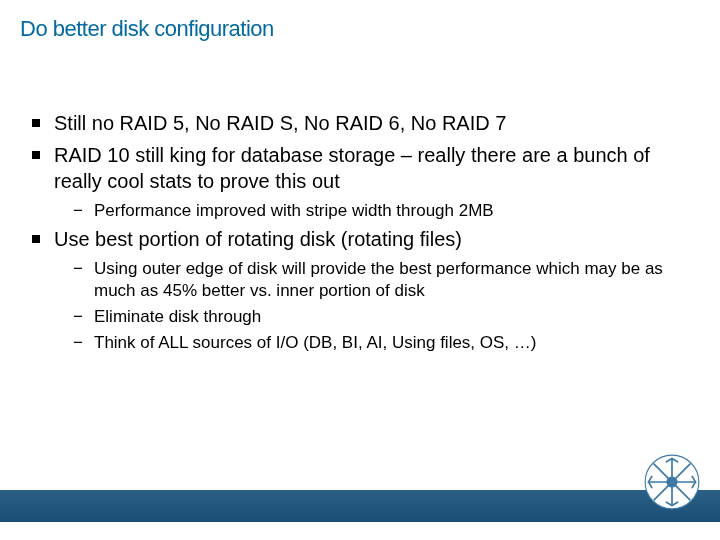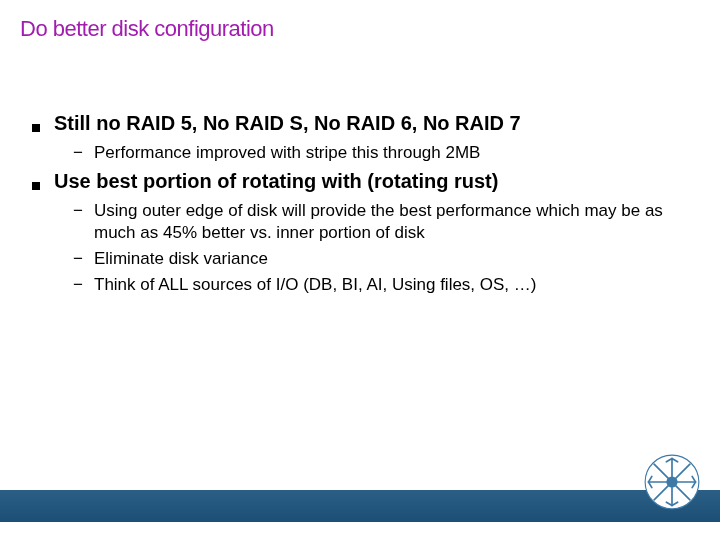--- a/index.html
+++ b/index.html
@@ -16,37 +16,36 @@
     width: 720px;
     height: 540px;
     position: relative;
     box-sizing: border-box;
   }
   .title {
     position: absolute;
     top: 16px;
     left: 20px;
     font-size: 22px;
-    color: #a21caf;
+    color: #0369a1;
     letter-spacing: -0.5px;
   }
   .content {
     position: absolute;
     top: 110px;
     left: 32px;
     right: 32px;
     color: #000000;
   }
   .lvl1 {
     display: flex;
-    align-items: center;
+    align-items: flex-start;
     margin-bottom: 6px;
     font-size: 20px;
     line-height: 1.3;
-    font-weight: bold;
   }
   .lvl1 .bullet {
     width: 8px;
     height: 8px;
     background: #000;
     flex: 0 0 8px;
     margin-top: 9px;
     margin-right: 14px;
   }
   .lvl1 .txt { flex: 1; }
@@ -88,38 +87,42 @@
 
   <div class="title">Do better disk configuration</div>
 
   <div class="content">
 
     <div class="lvl1">
       <span class="bullet"></span>
       <span class="txt">Still no RAID 5, No RAID S, No RAID 6, No RAID 7</span>
     </div>
 
+    <div class="lvl1">
+      <span class="bullet"></span>
+      <span class="txt">RAID 10 still king for database storage – really there are a bunch of really cool stats to prove this out</span>
+    </div>
 
     <div class="lvl2">
       <span class="dash">−</span>
-      <span class="txt">Performance improved with stripe this through 2MB</span>
+      <span class="txt">Performance improved with stripe width through 2MB</span>
     </div>
 
     <div class="lvl1">
       <span class="bullet"></span>
-      <span class="txt">Use best portion of rotating with (rotating rust)</span>
+      <span class="txt">Use best portion of rotating disk (rotating files)</span>
     </div>
     <div class="lvl2">
       <span class="dash">−</span>
       <span class="txt">Using outer edge of disk will provide the best performance which may be as much as 45% better vs. inner portion of disk</span>
     </div>
 
     <div class="lvl2">
       <span class="dash">−</span>
-      <span class="txt">Eliminate disk variance</span>
+      <span class="txt">Eliminate disk through</span>
     </div>
     <div class="lvl2">
       <span class="dash">−</span>
       <span class="txt">Think of ALL sources of I/O (DB, BI, AI, Using files, OS, …)</span>
     </div>
 
   </div>
 
   <div class="footer-bar"></div>
 

